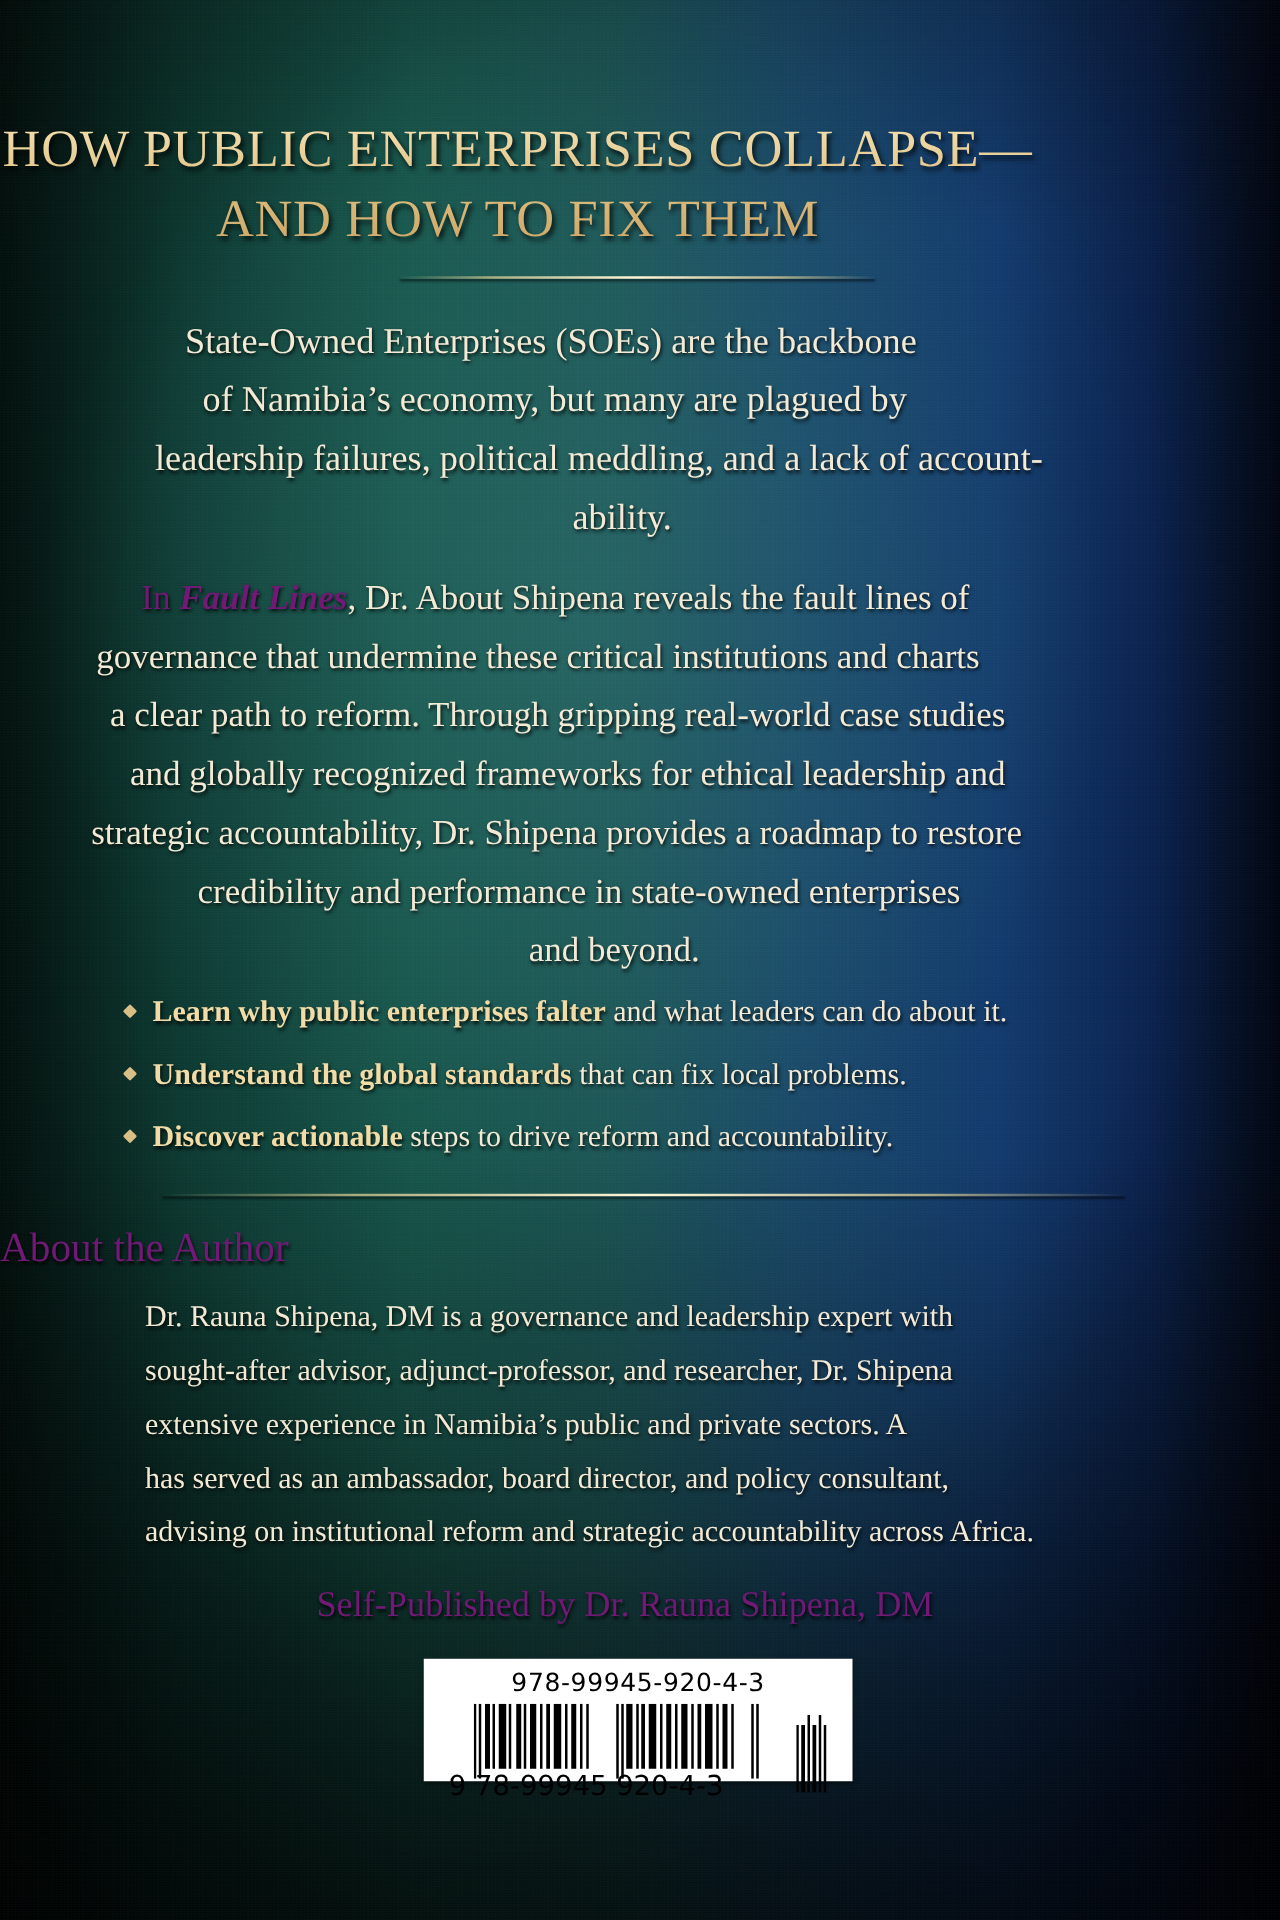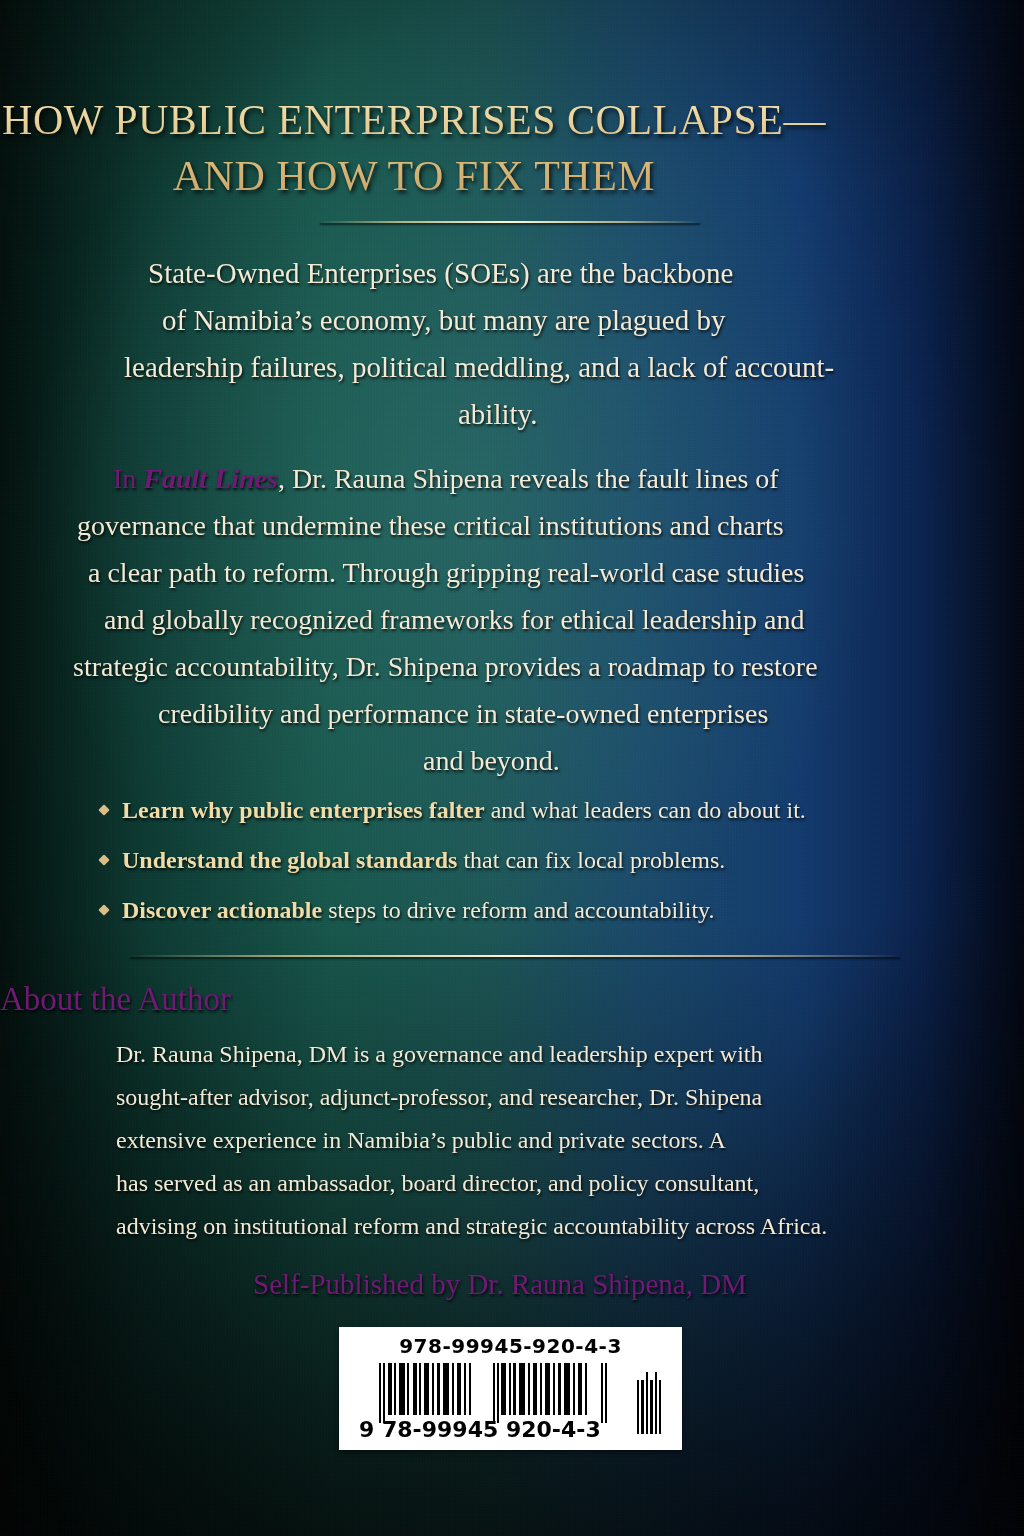--- a/index.html
+++ b/index.html
@@ -49,21 +49,21 @@
     .bullets { position: absolute; top: 797px; left: 96px; width: 880px; font-size: 24px; }
     .bullet { position: absolute; left: 0; white-space: nowrap; }
     .bullet .dot { display: inline-block; width: 8px; height: 8px; background: #d9bf85; transform: rotate(45deg); margin: 0 14px 4px 4px; border-radius: 1px; }
     .bullet b { font-weight: bold; color: #f1dca8; }
 
     .about-title { position: absolute; top: 981px; left: 0; width: 1012px; text-align: left; font-size: 33px; }
     .about { position: absolute; top: 1033px; left: 116px; font-size: 24px; line-height: 43px; }
     .about .line { position: relative; }
     .publisher { position: absolute; top: 1268px; left: 0; width: 1000px; text-align: center; font-size: 29px; }
 
-    .barcode-box { position: absolute; top: 1327px; left: 339px; width: 343px; height: 123px; background: #ffffff; box-shadow: 0 2px 4px rgba(0,0,0,0.5); font-weight: bold; }
+    .barcode-box { position: absolute; top: 1327px; left: 339px; width: 343px; height: 98px; background: #ffffff; box-shadow: 0 2px 4px rgba(0,0,0,0.5); }
     .isbn-top { position: absolute; top: 7px; left: 0; width: 343px; text-align: center; font-family: "DejaVu Sans", sans-serif; font-size: 20px; color: #000; letter-spacing: 0.5px; }
     .bars { position: absolute; top: 36px; left: 40px; width: 240px; height: 60px; }
     .bars-addon { position: absolute; top: 45px; left: 298px; width: 26px; height: 62px; }
     .isbn-bottom { position: absolute; top: 90px; left: 20px; width: 280px; font-family: "DejaVu Sans", sans-serif; font-size: 22px; color: #000; white-space: nowrap; }
   </style>
 </head>
 <body>
 
 <div class="vignette"></div>
 <div class="grain"></div>
@@ -78,21 +78,21 @@
   <div class="divider divider-top"></div>
 
   <div class="para1 cream shadow">
     <span class="line" style="top:0; left:148px;">State-Owned Enterprises (SOEs) are the backbone</span>
     <span class="line" style="top:47px; left:162px;">of Namibia’s economy, but many are plagued by</span>
     <span class="line" style="top:94px; left:124px;">leadership failures, political meddling, and a lack of account-</span>
     <span class="line" style="top:141px; left:458px;">ability.</span>
   </div>
 
   <div class="para2 cream shadow">
-    <span class="line" style="top:0; left:113px;"><span class="gold">In </span><i class="gold" style="font-weight:bold;">Fault Lines</i><span>, Dr. Rauna Shipena reveals the fault lines of</span></span>
+    <span class="line" style="top:0; left:113px;"><span class="gold">In </span><i class="gold" style="font-weight:bold;">Fault Lines</i><span>, Dr. About Shipena reveals the fault lines of</span></span>
     <span class="line" style="top:47px; left:77px;">governance that undermine these critical institutions and charts</span>
     <span class="line" style="top:94px; left:88px;">a clear path to reform. Through gripping real-world case studies</span>
     <span class="line" style="top:141px; left:104px;">and globally recognized frameworks for ethical leadership and</span>
     <span class="line" style="top:188px; left:73px;">strategic accountability, Dr. Shipena provides a roadmap to restore</span>
     <span class="line" style="top:235px; left:158px;">credibility and performance in state-owned enterprises</span>
     <span class="line" style="top:282px; left:423px;">and beyond.</span>
   </div>
 
   <div class="bullets cream shadow">
     <div class="bullet" style="top:0;">

